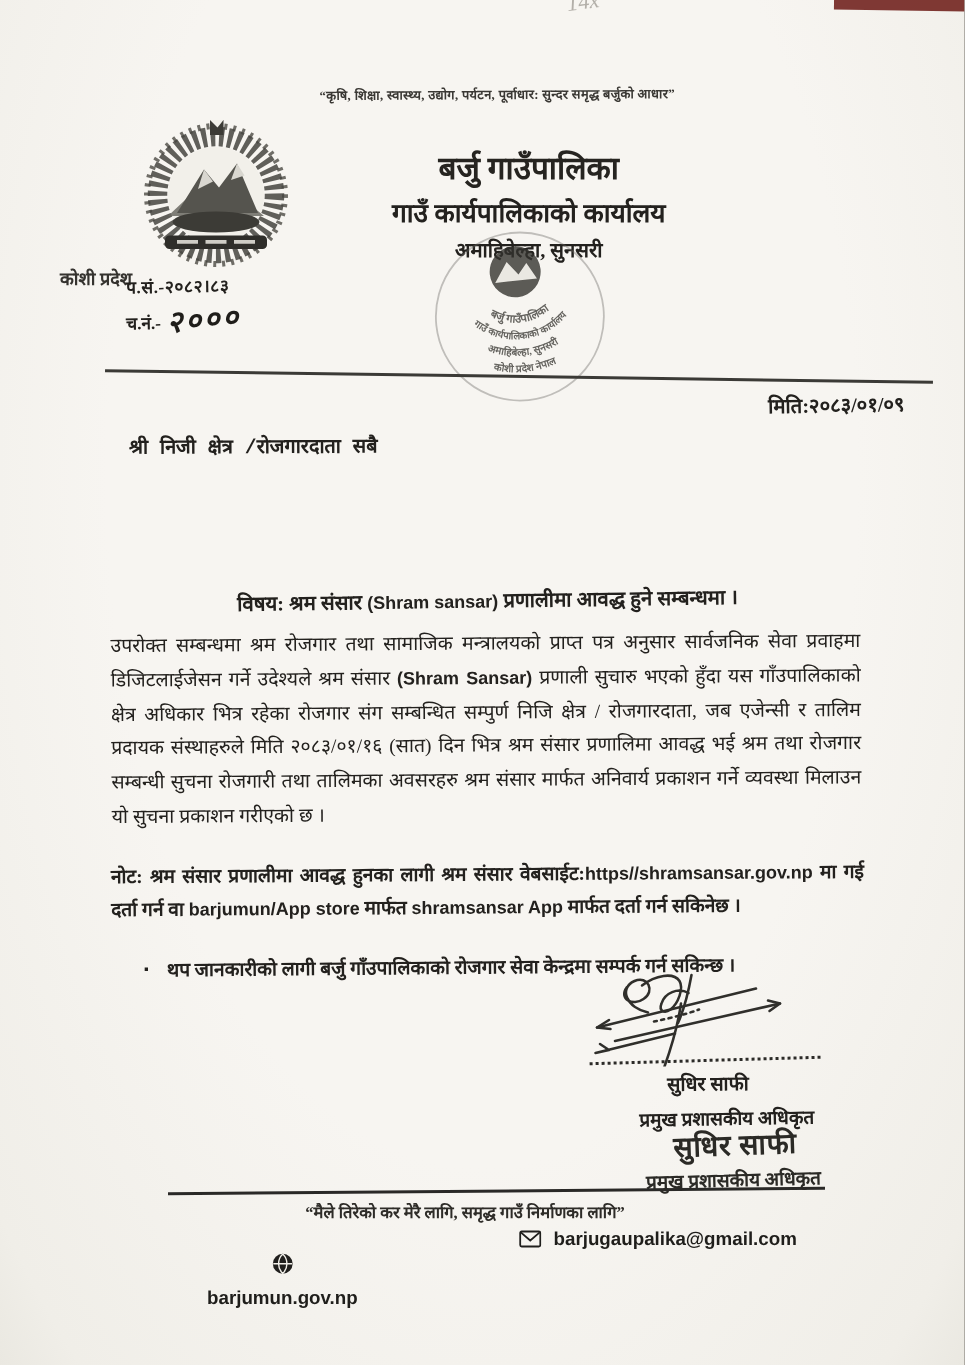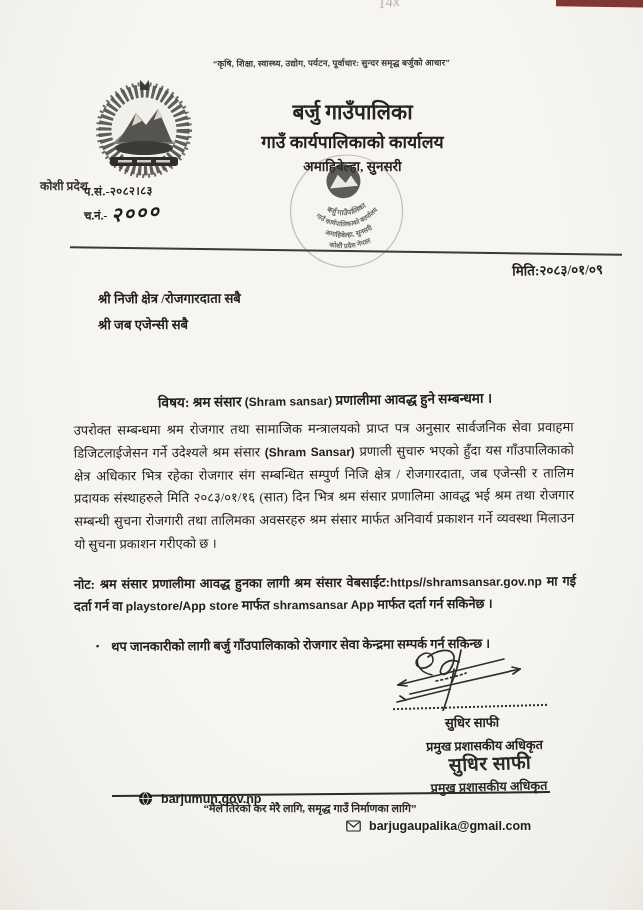--- a/index.html
+++ b/index.html
@@ -21,42 +21,42 @@
   .h-office{left:0;right:0;top:129px;text-align:center;padding-left:62px;font-size:17.5px;font-weight:bold;}
   .h-addr{left:0;right:0;top:157px;text-align:center;padding-left:62px;font-size:13.5px;font-weight:bold;}
   .h-prov{left:0;right:0;top:177px;text-align:left;padding-left:40px;font-size:12px;font-weight:bold;color:#35332f;}
   .ref-no{left:84px;top:183px;font-size:11.5px;font-weight:bold;letter-spacing:.4px;transform:rotate(-1deg);}
   .chalani{left:84px;top:198px;font-size:11.5px;font-weight:bold;transform:rotate(-1deg);}
   .chalani .hand{font-size:20px;font-style:italic;font-weight:bold;letter-spacing:2px;display:inline-block;transform:rotate(-4deg) translateY(1px);margin-left:4px;color:#1f1d1a;}
   .round-stamp{left:283px;top:150px;width:128px;height:130px;transform:rotate(-6deg);opacity:.88;}
   .rule-top{left:70px;top:250px;width:552px;height:1.6px;background:#3b3a36;transform:rotate(.8deg);}
   .date{right:40px;top:262px;width:230px;text-align:right;font-size:13.5px;font-weight:bold;transform:rotate(-1deg);}
   
-  .recipients{left:98px;top:286px;transform:rotate(-.25deg);}
+  .recipients{left:86px;top:286px;transform:rotate(-.25deg);font-family:Liberation Mono, monospace;}
   .recipient{font-size:13.2px;font-weight:bold;line-height:26px;}
   
   .subject{left:75px;width:500px;top:390px;text-align:center;font-size:13.6px;font-weight:bold;transform:rotate(-.8deg);}
   
   .body-par{left:74px;width:500px;top:418px;margin:0;font-size:13px;line-height:22.8px;text-align:justify;transform:rotate(-.4deg);}
   .note-par{left:74px;width:502px;top:572px;margin:0;font-size:12.8px;line-height:22px;text-align:justify;font-weight:bold;transform:rotate(-.4deg);}
   .latin{font-family:"Liberation Sans","DejaVu Sans",sans-serif;font-weight:bold;font-size:12px;}
   .bullet-row{left:96px;top:635px;width:470px;font-size:12.8px;font-weight:bold;transform:rotate(-.5deg);}
   .bullet-row .sq{font-size:9px;vertical-align:2px;margin-right:12px;}
   
   .sig-scribble{left:392px;top:645px;width:170px;height:66px;}
   .sig-dots{left:393px;top:703px;width:154px;height:3px;border-bottom:2.4px dotted #2c2b28;transform:rotate(-1.6deg);}
   .sig-name{left:398px;top:713px;width:148px;text-align:center;font-size:13px;font-weight:bold;transform:rotate(-.6deg);}
   .sig-title{left:392px;top:737px;width:185px;text-align:center;font-size:12.6px;font-weight:bold;transform:rotate(-1deg);}
   .stamp-name{left:412px;top:750px;width:156px;text-align:center;font-size:19px;font-weight:bold;color:#2b2a26;transform:rotate(-2deg);letter-spacing:.5px;}
   .stamp-title{left:405px;top:778px;width:168px;text-align:center;font-size:12.6px;font-weight:bold;color:#2b2a26;transform:rotate(-1.5deg);}
   
   .footer-rule{left:112px;top:793px;width:438px;height:2px;background:#2a2927;transform:rotate(-.5deg);}
   .footer-slogan{left:90px;top:800px;width:440px;text-align:center;font-size:11px;font-weight:bold;color:#2e2c28;}
   .contact{display:flex;align-items:center;gap:8px;font-family:"Liberation Sans","DejaVu Sans",sans-serif;font-size:12.5px;font-weight:bold;color:#1f1e1b;}
-  .contact-web{left:138px;top:791px;}
+  .contact-web{left:138px;top:835px;flex-direction:column;}
   .contact-mail{left:346px;top:819px;}
   .ic{flex:0 0 auto;}
 </style>
 </head>
 <body>
 
 <div class="page">
 
   <div class="abs corner-strip"></div>
   <div class="abs pencil-mark">14x</div>
@@ -106,33 +106,32 @@
       <text font-size="6.8"><textPath href="#arc3" startOffset="50%" text-anchor="middle">अमाहिबेल्हा, सुनसरी</textPath></text>
       <text font-size="6.8"><textPath href="#arc4" startOffset="50%" text-anchor="middle">कोशी प्रदेश नेपाल</textPath></text>
     </g>
   </svg>
 
   <div class="abs rule-top"></div>
   <div class="abs date">मिति:२०८३/०१/०९</div>
 
   <div class="abs recipients">
     <div class="recipient">श्री निजी क्षेत्र /रोजगारदाता सबै</div>
-    <div class="recipient">श्री जब एजेन्सी सबै</div>
   </div>
 
   <div class="abs subject">
     <span>विषय: श्रम संसार </span><span class="latin">(Shram sansar)</span><span> प्रणालीमा आवद्ध हुने सम्बन्धमा ।</span>
   </div>
 
   <p class="abs body-par">
     <span>उपरोक्त सम्बन्धमा श्रम रोजगार तथा सामाजिक मन्त्रालयको प्राप्त पत्र अनुसार सार्वजनिक सेवा प्रवाहमा डिजिटलाईजेसन गर्ने उदेश्यले श्रम संसार </span><span class="latin">(Shram Sansar)</span><span> प्रणाली सुचारु भएको हुँदा यस गाँउपालिकाको क्षेत्र अधिकार भित्र रहेका रोजगार संग सम्बन्धित सम्पुर्ण निजि क्षेत्र / रोजगारदाता, जब एजेन्सी र तालिम प्रदायक संस्थाहरुले मिति २०८३/०१/१६ (सात) दिन भित्र श्रम संसार प्रणालिमा आवद्ध भई श्रम तथा रोजगार सम्बन्धी सुचना रोजगारी तथा तालिमका अवसरहरु श्रम संसार मार्फत अनिवार्य प्रकाशन गर्ने व्यवस्था मिलाउन यो सुचना प्रकाशन गरीएको छ ।</span>
   </p>
 
   <p class="abs note-par">
-    <span>नोट: श्रम संसार प्रणालीमा आवद्ध हुनका लागी श्रम संसार वेबसाईट:</span><span class="latin">https//shramsansar.gov.np</span><span> मा गई दर्ता गर्न वा </span><span class="latin">playstore/App store</span><span> मार्फत </span><span class="latin">shramsansar App</span><span> मार्फत दर्ता गर्न सकिनेछ ।</span>
+    <span>नोट: श्रम संसार प्रणालीमा आवद्ध हुनका लागी श्रम संसार वेबसाईट:</span><span class="latin">https//shramsansar.gov.np</span><span> मा गई दर्ता गर्न वा </span><span class="latin">barjumun/App store</span><span> मार्फत </span><span class="latin">shramsansar App</span><span> मार्फत दर्ता गर्न सकिनेछ ।</span>
   </p>
 
   <div class="abs bullet-row">
     <span class="sq">▪</span><span>थप जानकारीको लागी बर्जु गाँउपालिकाको रोजगार सेवा केन्द्रमा सम्पर्क गर्न सकिन्छ ।</span>
   </div>
 
   <svg class="abs sig-scribble" viewBox="0 0 170 66">
     <g stroke="#1f1e1b" stroke-width="1.7" fill="none" stroke-linecap="round" opacity=".92">
       <path d="M40 30 c-14 -3 -20 -16 -9 -21 c9 -4 14 7 6 12 c-7 5 -17 0 -11 -8"></path>
       <path d="M36 12 c9 -7 21 -9 25 -3 c3 5 -1 15 -6 19 c-4 3 -8 1 -6 -4 c2 -7 11 -11 18 -7"></path>

